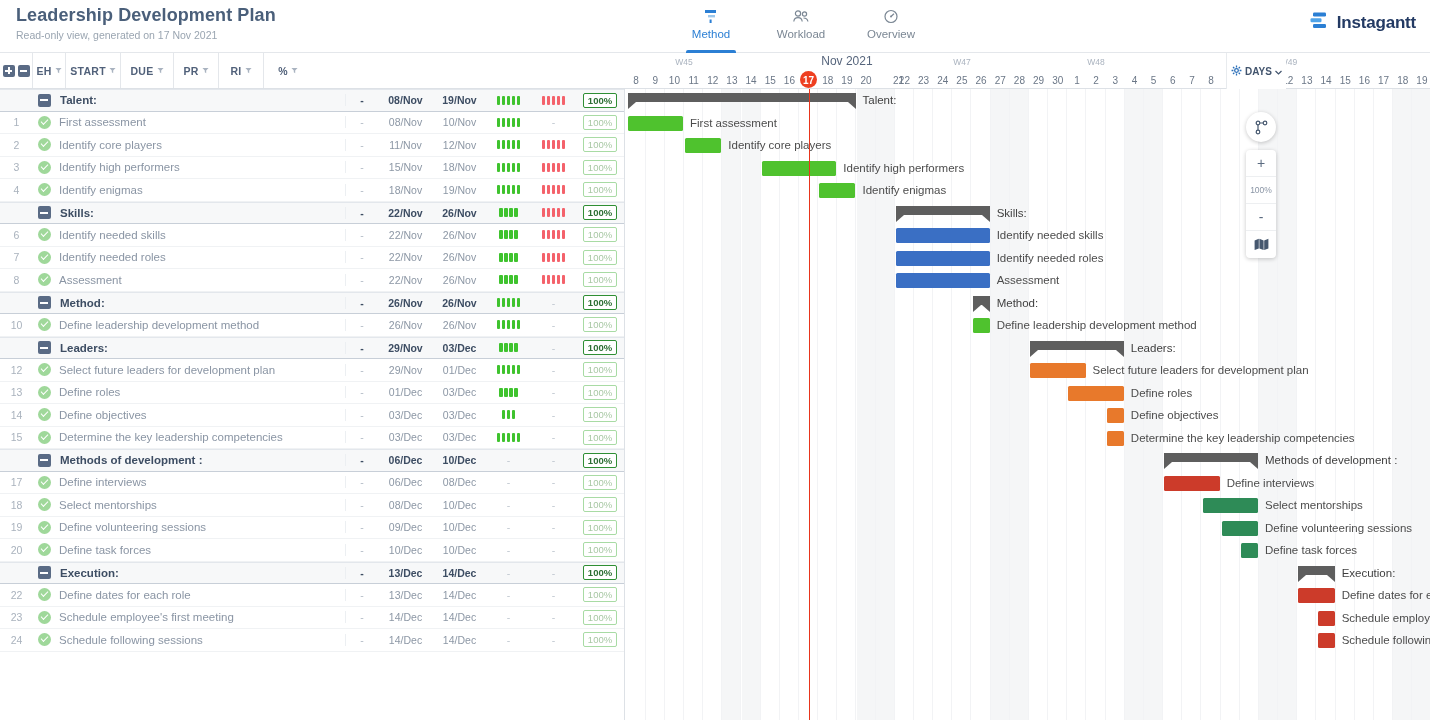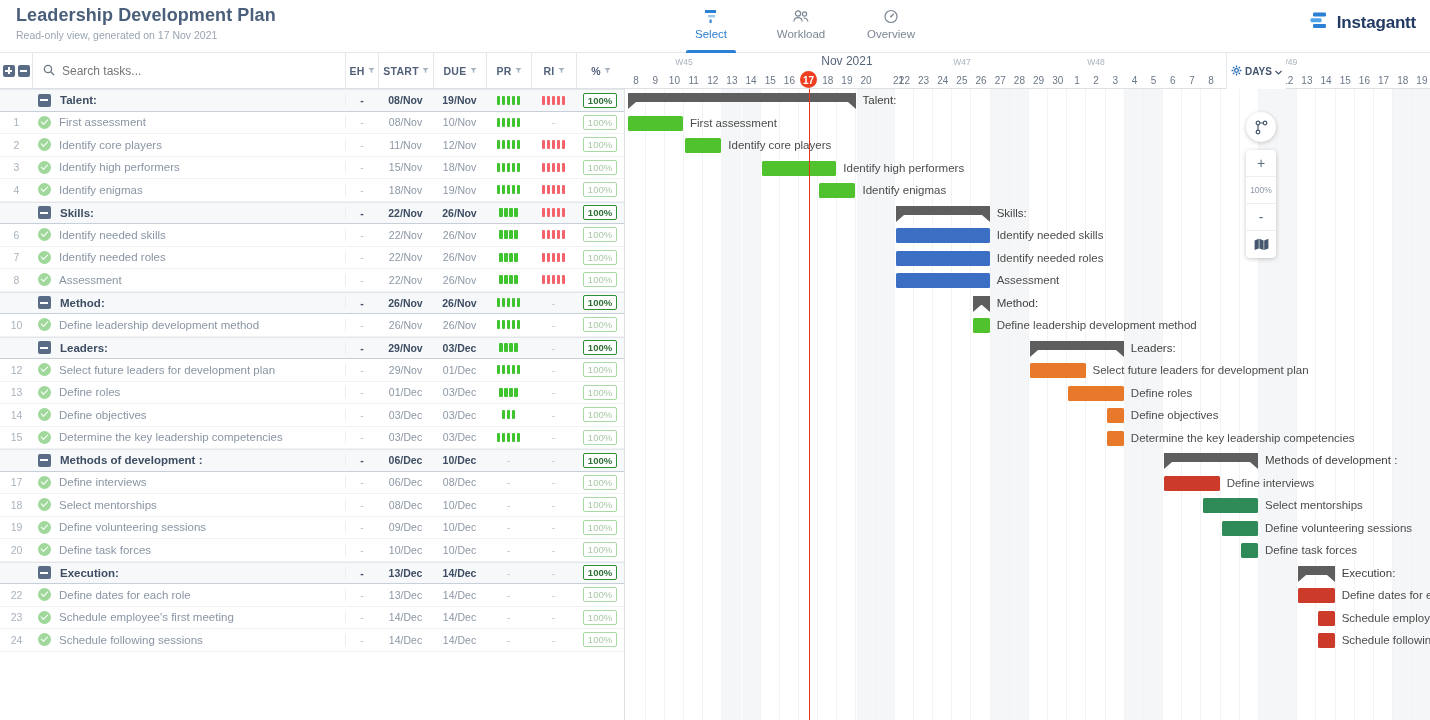--- a/index.html
+++ b/index.html
@@ -229,21 +229,21 @@
 
     <div class="navtabs">
       <div class="navtab active">
         <span class="glyph">
           <svg width="16" height="15" viewBox="0 0 16 15">
             <rect x="2" y="1" width="11" height="3" fill="#2b7fd4"></rect>
             <rect x="5" y="6" width="7" height="2.4" fill="#9ec8ec"></rect>
             <rect x="6.6" y="10.5" width="2" height="3.5" fill="#2b7fd4"></rect>
           </svg>
         </span>
-        <span class="tlabel">Select</span>
+        <span class="tlabel">Method</span>
       </div>
       <div class="navtab">
         <span class="glyph">
           <svg width="18" height="15" viewBox="0 0 18 15">
             <circle cx="6" cy="4.5" r="2.6" fill="none" stroke="#7b8794" stroke-width="1.2"></circle>
             <circle cx="12.5" cy="5" r="2.1" fill="none" stroke="#7b8794" stroke-width="1.2"></circle>
             <path d="M1.8 12.5c.3-2.6 2.1-3.8 4.2-3.8s3.9 1.2 4.2 3.8" fill="none" stroke="#7b8794" stroke-width="1.2"></path>
             <path d="M11.5 9c2 0 4 .8 4.4 3.5" fill="none" stroke="#7b8794" stroke-width="1.2"></path>
           </svg>
         </span>
@@ -270,29 +270,20 @@
         </svg>
       </span>
       <span class="brand-name">Instagantt</span>
     </div>
   </div>
 
   <div class="toolbar">
     <div class="tb-expand">
       <span class="sq-btn plus"></span>
       <span class="sq-btn"></span>
-    </div>
-    <div class="tb-search">
-      <span>
-        <svg width="12" height="12" viewBox="0 0 12 12">
-          <circle cx="5" cy="5" r="3.6" fill="none" stroke="#6b7787" stroke-width="1.3"></circle>
-          <line x1="7.7" y1="7.7" x2="11" y2="11" stroke="#6b7787" stroke-width="1.3"></line>
-        </svg>
-      </span>
-      <input type="text" placeholder="Search tasks..." style="">
     </div>
     <div class="colhead c-eh">
       <span>EH</span>
       <svg class="funnel" viewBox="0 0 8 8">
           <path d="M0.5 1h7l-2.7 3v3l-1.6-1v-2z" fill="#a9b3c0"></path>
         </svg>
     </div>
     <div class="colhead c-start">
       <span>START</span>
       <svg class="funnel" viewBox="0 0 8 8">

